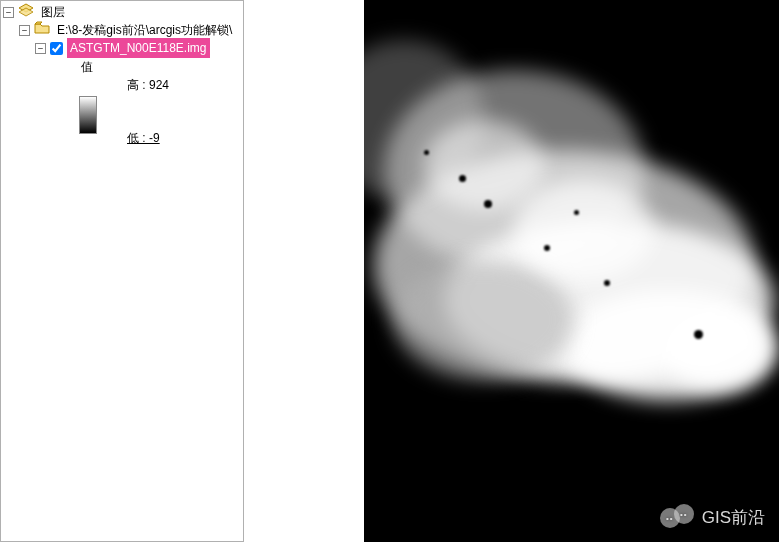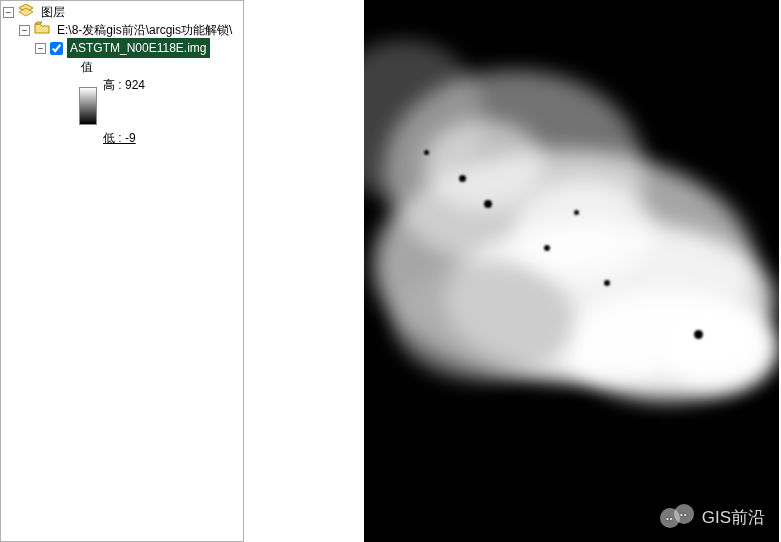--- a/index.html
+++ b/index.html
@@ -62,32 +62,33 @@
     cursor: pointer;
     font-family: monospace;
   }
   .spacer { display:inline-block; }
   .checkbox {
     width: 13px; height: 13px;
     margin-right: 4px;
   }
   .label { padding: 1px 3px; text-align: center; }
   .selected {
-    background: #14532d;
+    background: #ec4899;
     color: #fff;
   }
   .value-block {
     margin-left: 74px;
     margin-top: 2px;
   }
   .value-title { margin-bottom: 2px; margin-left:4px;}
   .ramp-row {
     display: flex;
-    align-items: center;
+    align-items: flex-end;
     margin-top: 2px;
+    gap: 24px;
   }
   .ramp {
     width: 18px;
     height: 38px;
     background: linear-gradient(to bottom, #ffffff, #000000);
     border: 1px solid #888;
     margin-right: 6px;
     margin-left: 2px;
   }
   .ramp-labels {

